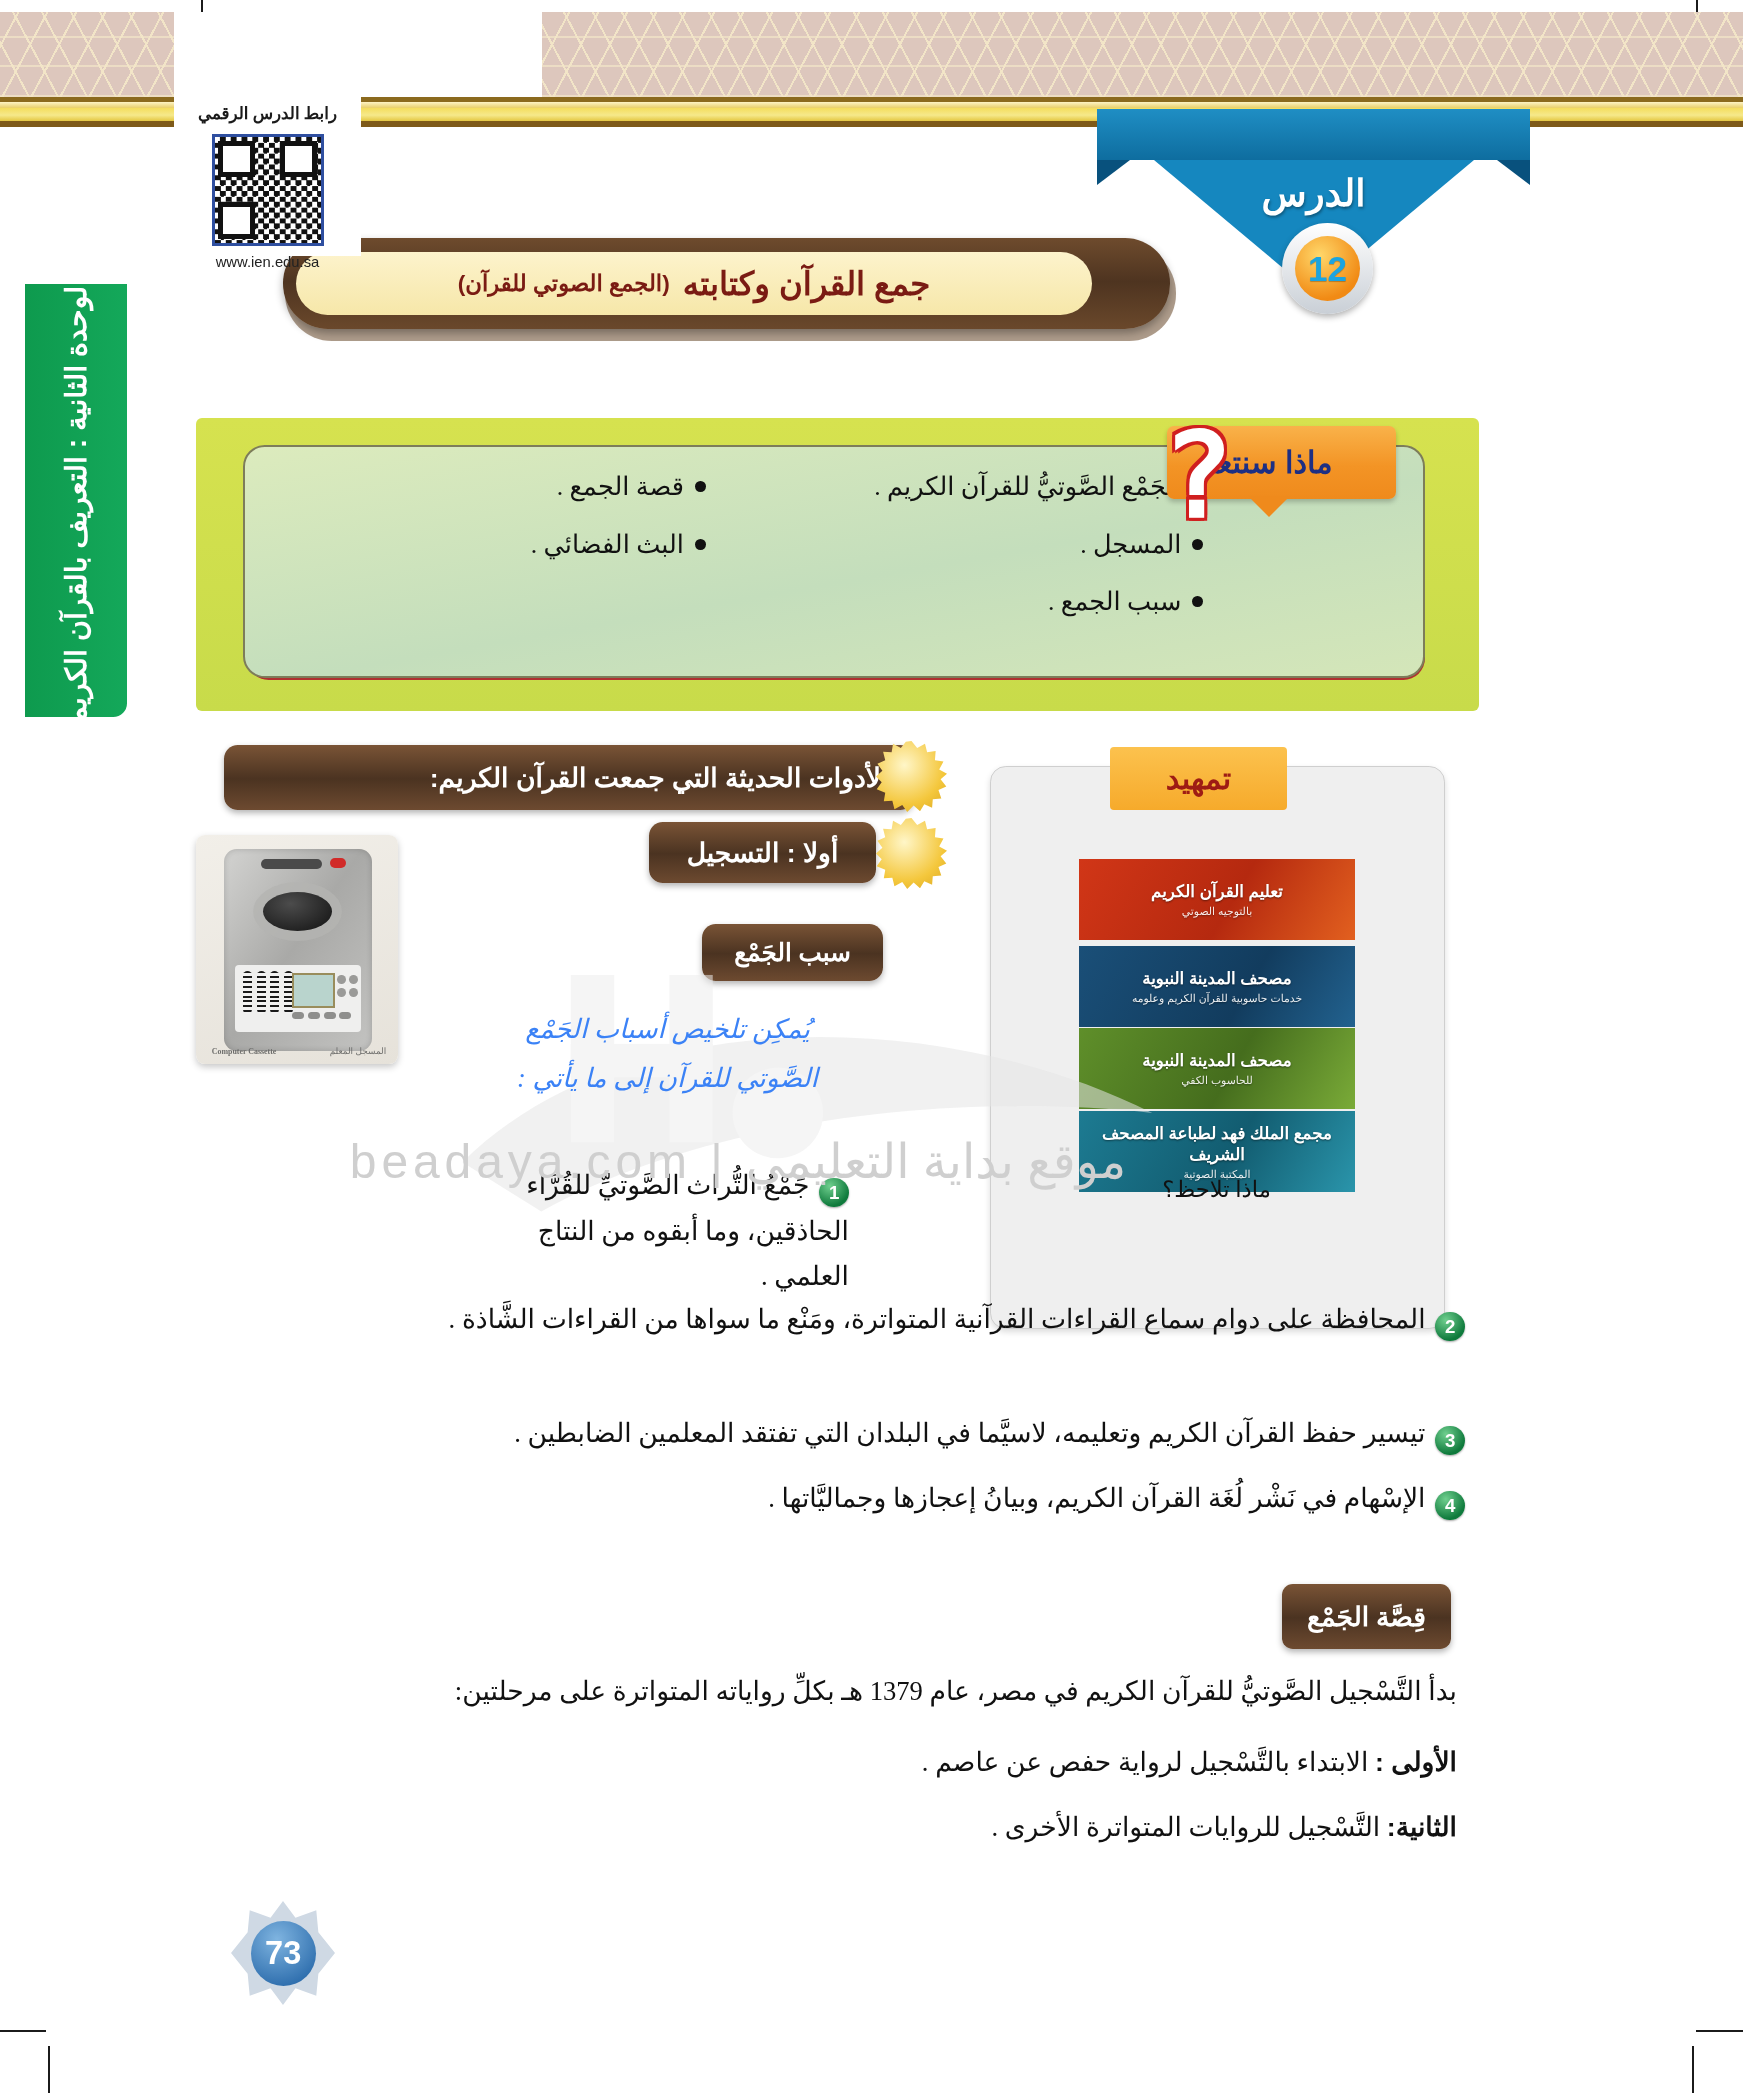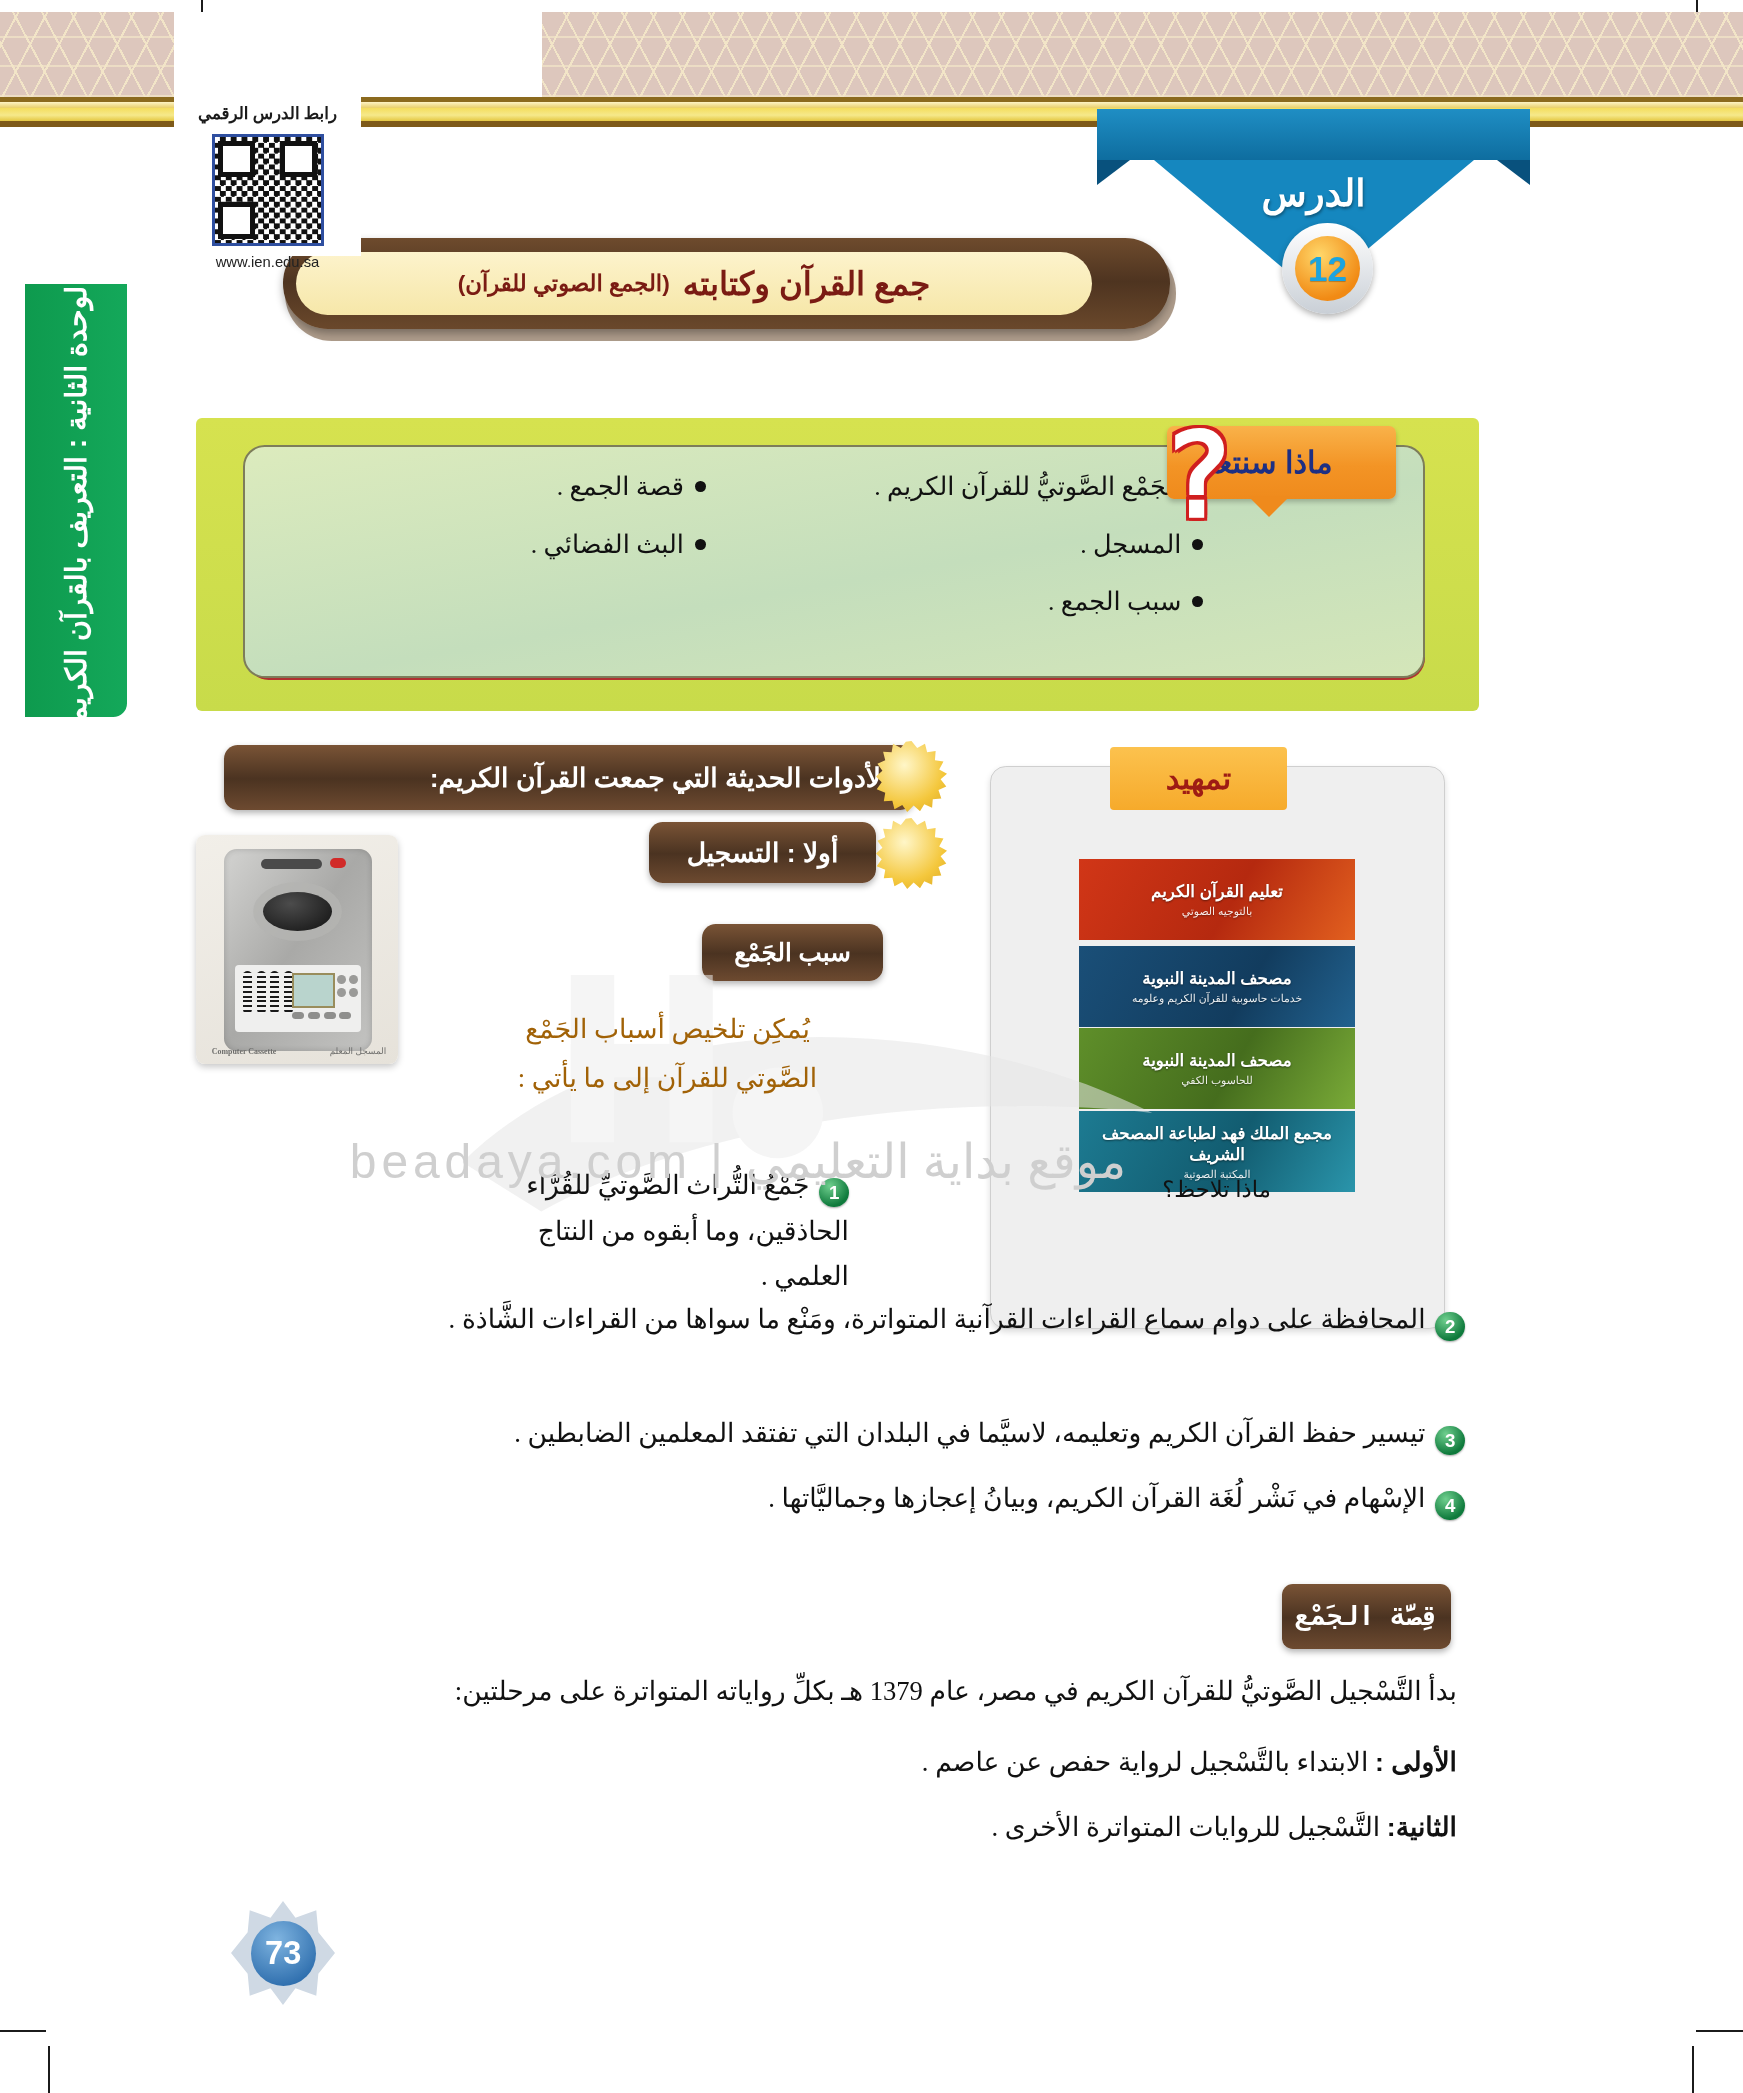--- a/index.html
+++ b/index.html
@@ -473,23 +473,24 @@
     text-align: center;
     font-family: "Liberation Serif", serif;
     font-size: 22.7px;
     color: #111;
   }
 
   
   .para {
     position: absolute;
     font-family: "Liberation Serif", serif;
-    color: #a16207;
+    color: #3b82f6;
     direction: rtl;
     text-align: right;
+    font-style: italic;
   }
   .intro-para {
     left: 491px; top: 1005px;
     width: 355px;
     font-size: 26.6px;
     line-height: 1.85;
     text-align: center;
   }
   .num-item {
     position: absolute;
@@ -520,21 +521,21 @@
   .story-bar {
     position: absolute;
     left: 1283px; top: 1584px;
     width: 169px; height: 65px;
     border-radius: 10.8px;
     background: linear-gradient(180deg,#7a5436,#4b3321 52%,#6d4a30);
     box-shadow: 0 3px 5.9px rgba(0,0,0,.3);
     display: flex; align-items: center; justify-content: center;
   }
   .story-bar span {
-    font-family: Liberation Mono, monospace;
+    font-family: Liberation Serif, serif;
     font-size: 26.6px; font-weight: bold;
     color: #ffffff;
   }
   .story-line {
     position: absolute;
     direction: rtl;
     text-align: right;
     font-family: "Liberation Serif", serif;
     font-size: 26.6px;
     color: #111;

